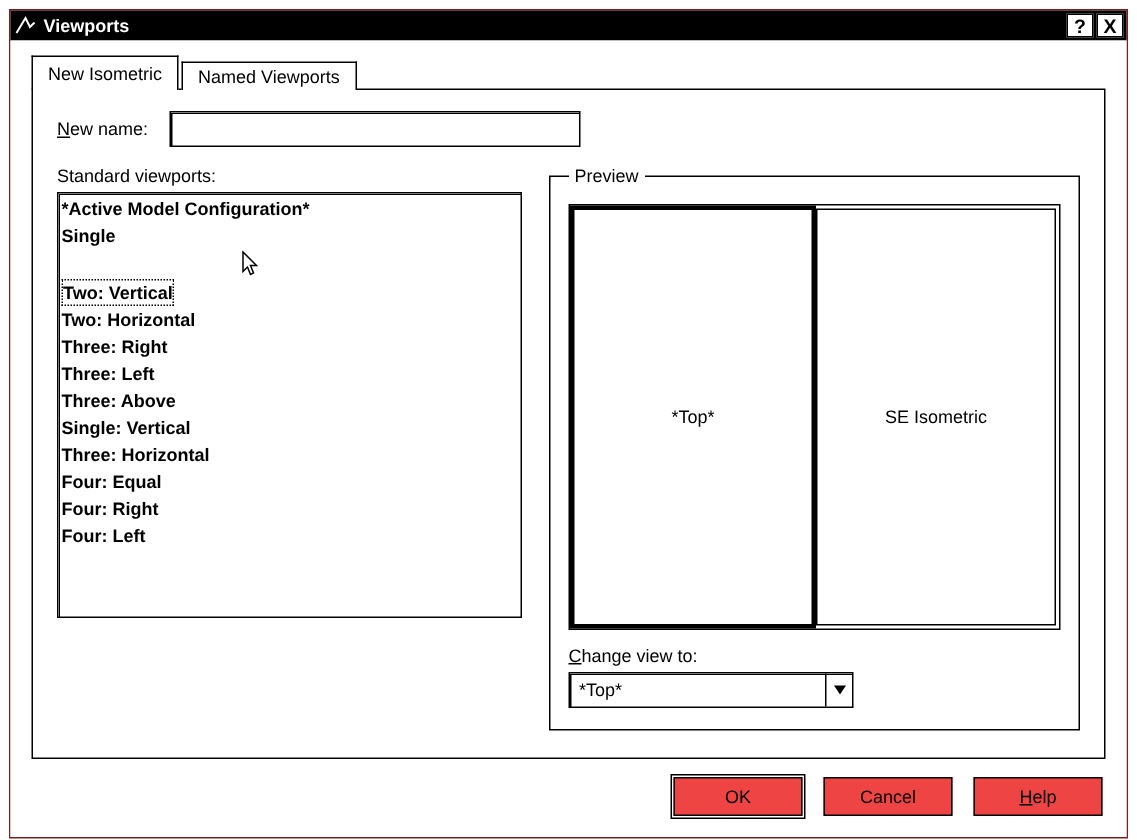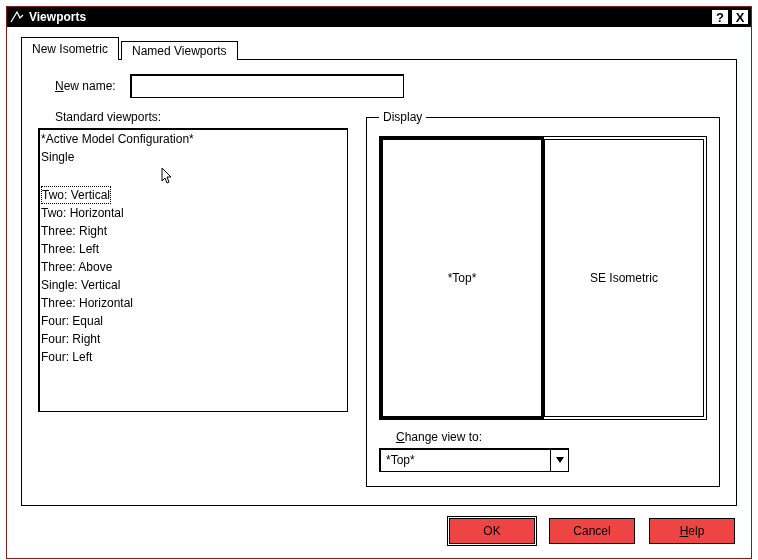--- a/index.html
+++ b/index.html
@@ -14,27 +14,27 @@
     .tabs { display: flex; align-items: flex-end; margin-bottom: 0; }
     .tab { border: 1px solid #000; border-bottom: none; padding: 4px 10px; margin-right: 2px; cursor: pointer; background: #fff; position: relative; }
     .tab.active { font-weight: normal; }
     .tab.inactive { margin-top: 3px; padding-top: 2px; padding-bottom: 2px; }
     .tab-body { border: 1px solid #000; border-top: 1px solid #000; padding: 14px 16px 18px 16px; margin-top: -1px; }
     .tab.active::after { content: ""; position: absolute; left: 0; right: 0; bottom: -1px; height: 1px; background: #fff; }
     .row { margin-bottom: 12px; }
     .columns { display: flex; gap: 18px; }
     .col-left { width: 310px; }
     .col-right { flex: 1; }
-    .lbl { display: inline-block; margin-left: 17px; }
+    .lbl { display: inline-block; }
     .und::first-letter { text-decoration: underline; }
     .newname-row { display: flex; align-items: center; gap: 14px; }
     .text-input { height: 24px; border: 1px solid #000; box-shadow: inset 1px 1px 0 #000; padding: 2px 4px; }
     .newname-input { width: 274px; }
     .listbox { border: 1px solid #000; box-shadow: inset 1px 1px 0 #000; height: 284px; overflow: hidden; background: #fff; padding: 1px 2px; position: relative; }
-    .list-item { height: 18px; line-height: 18px; white-space: nowrap; cursor: pointer; }
+    .list-item { height: 18px; line-height: 18px; white-space: nowrap; cursor: pointer; font-weight: bold; }
     .list-item.sel { outline: 1px dotted #000; outline-offset: -1px; display: inline-block; padding: 0 1px; margin-top: 20px; }
     .cursor-arrow { position: absolute; left: 122px; top: 38px; pointer-events: none; }
     fieldset { border: 1px solid #000; padding: 12px 12px 14px 12px; }
     legend { padding: 0 4px; }
     .preview-box { display: flex; border: 1px solid #000; height: 284px; }
     .preview-pane { flex: 1; display: flex; align-items: center; justify-content: center; }
     .preview-pane.sel { border: 3px solid #000; }
     .preview-pane:not(.sel) { border: 1px solid #000; margin: 2px 2px 2px 0; }
     .dropdown { position: relative; display: inline-flex; align-items: center; border: 1px solid #000; box-shadow: inset 1px 1px 0 #000; height: 24px; background: #fff; cursor: pointer; }
     .dropdown .dd-text { flex: 1; padding: 0 6px; }
@@ -97,21 +97,21 @@
               <svg width="14" height="18" viewBox="0 0 14 18">
                   <path d="M1 1 L1 14 L4 11 L6 16 L8 15 L6 10 L10 10 Z" fill="#fff" stroke="#000" stroke-width="1"></path>
                 </svg>
             </span>
           </div>
 
         </div>
 
         <div class="col-right">
           <fieldset>
-            <legend>Display</legend>
+            <legend>Preview</legend>
             <div class="preview-box">
               <div class="preview-pane sel">
                 <span>*Top*</span>
               </div>
               <div class="preview-pane">
                 <span>SE Isometric</span>
               </div>
             </div>
 
             <div class="controls-row">

